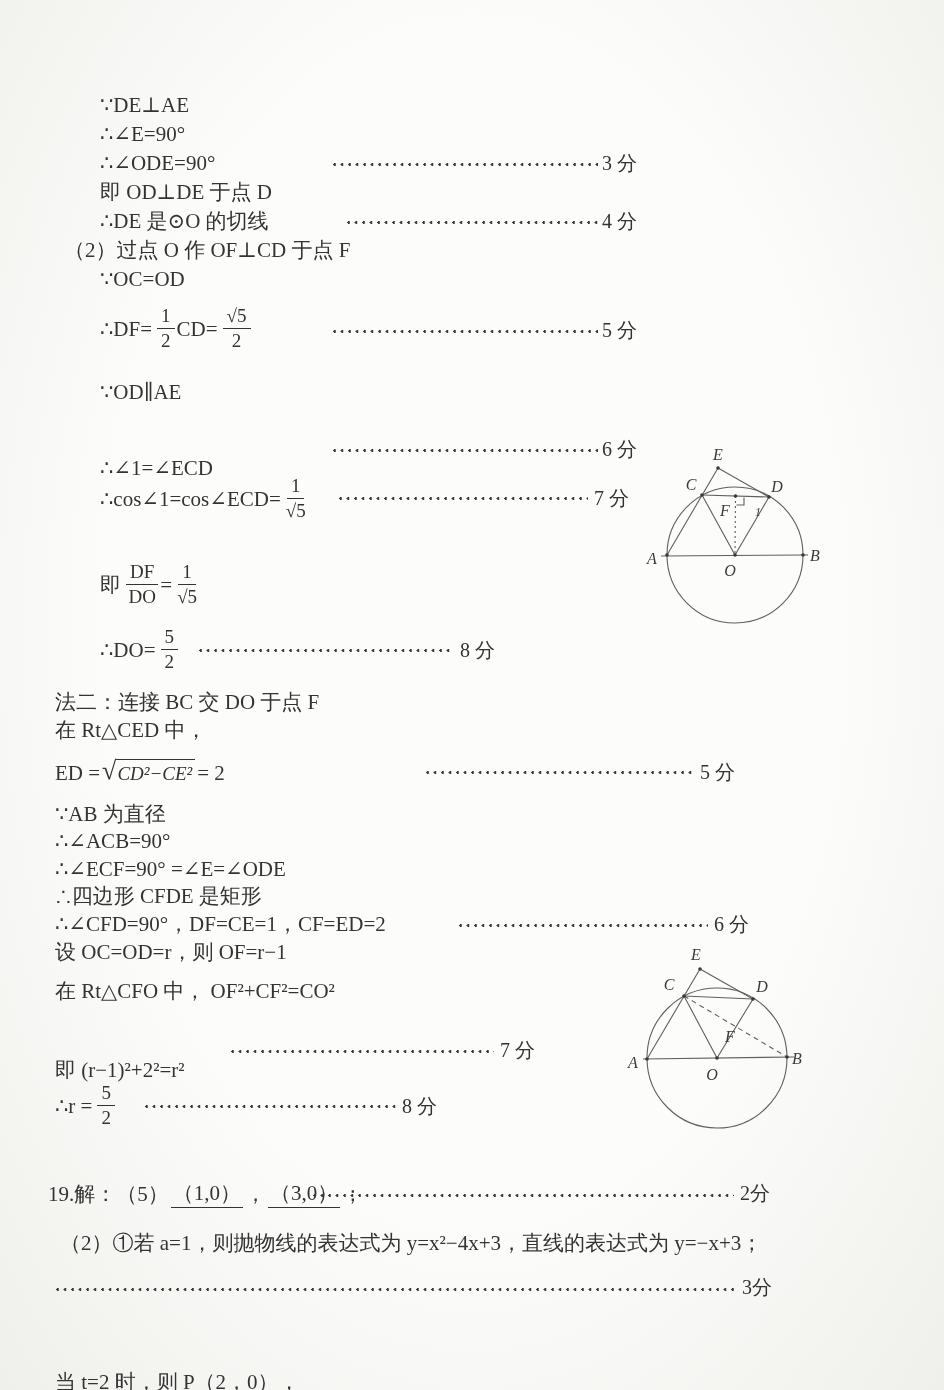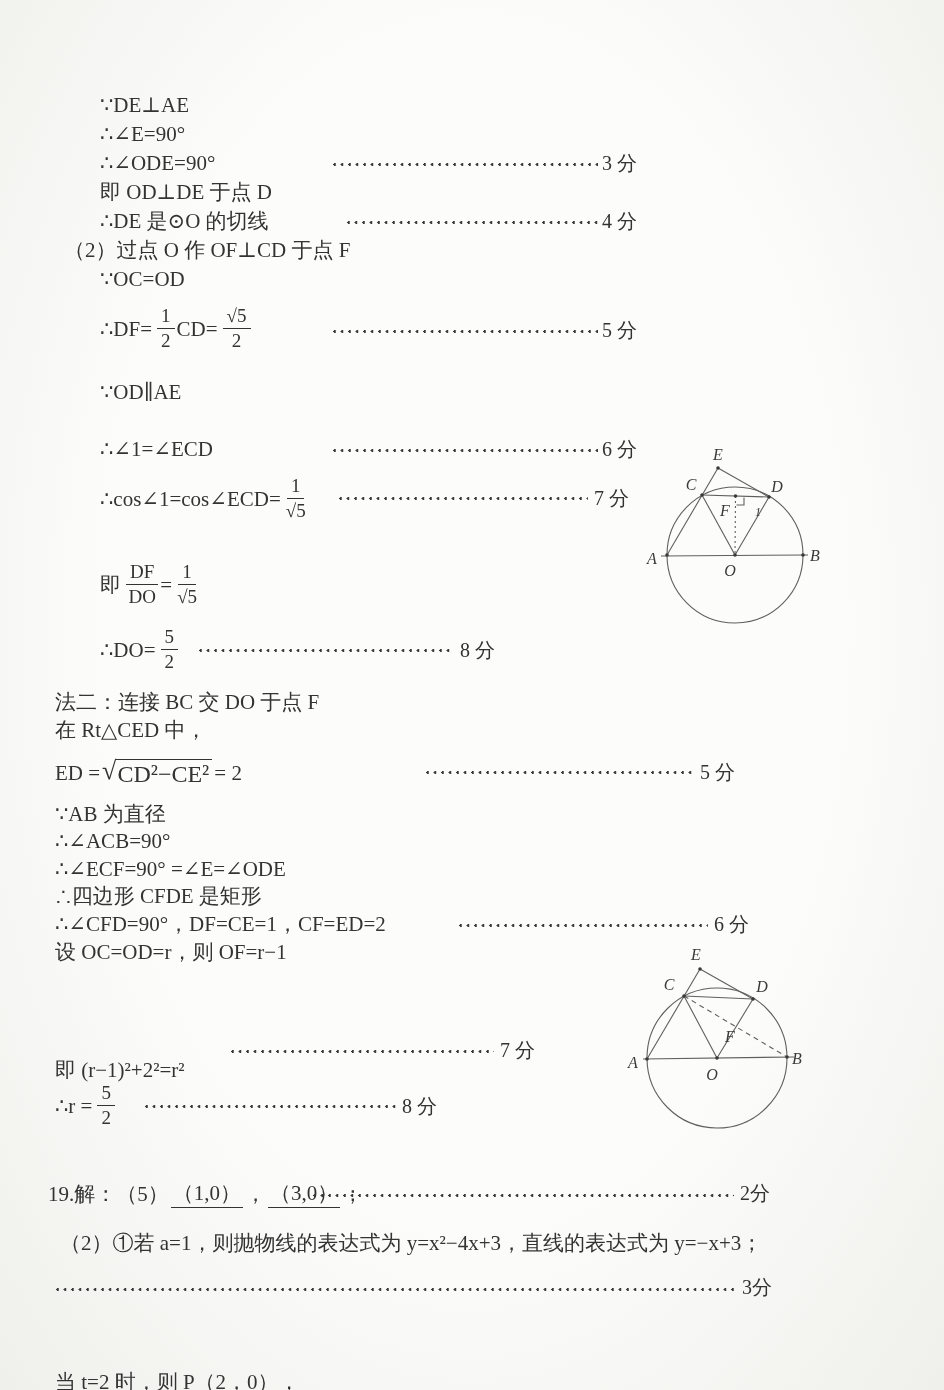--- a/index.html
+++ b/index.html
@@ -12,21 +12,21 @@
   .frow>span{margin-right:2px;}
   .score{position:absolute;font-size:20px;line-height:26px;white-space:nowrap;}
   .dots{position:absolute;height:5px;
         background-image:radial-gradient(circle 1.4px at 2.5px 2.5px,#3a3a3a 98%,transparent);
         background-size:7.5px 5px;background-repeat:repeat-x;}
   .frac{display:inline-flex;flex-direction:column;align-items:center;vertical-align:middle;margin:0 3px;font-size:19px;}
   .frac .num{display:block;padding:0 4px 1px;border-bottom:1.5px solid #333;line-height:1.1;text-align:center;}
   .frac .den{display:block;padding-top:2px;line-height:1.1;text-align:center;}
   .rad{white-space:nowrap;display:inline-flex;align-items:flex-start;}
   .rad .rsign{font-size:26px;line-height:24px;}
-  .rad .rbody{border-top:1.6px solid #333;padding:1px 3px 0 1px;font-size:24px;}
+  .rad .rbody{border-top:1.6px solid #333;padding:1px 3px 0 1px;font-size:19px;font-style:italic;}
   .bold{font-weight:bold;}
   .u{border-bottom:1.6px solid #333;padding:0 2px 1px;}
   svg{position:absolute;overflow:visible;}
   svg line, svg path, svg circle.c{stroke:#5f5f5f;stroke-width:1.1;fill:none;}
   svg .dotl{stroke-dasharray:2 3;}
   svg .dashl{stroke-dasharray:5 4;}
   svg text{font-family:"Liberation Serif","DejaVu Serif",serif;font-style:italic;font-size:16px;fill:#3a3a3a;text-anchor:middle;}
   svg .pt{fill:#3a3a3a;stroke:none;}
 </style>
 </head>
@@ -55,21 +55,21 @@
     <span>CD=</span>
     <span class="frac">
       <span class="num">√5</span>
       <span class="den">2</span>
     </span>
   </div>
   <div class="dots" style="top:329px;left:332px;width:266px"></div>
   <span class="score" style="top:317px;left:602px">5 分</span>
 
   <div class="row" style="top:379px;left:100px">∵OD∥AE</div>
-  <div class="row" style="top:436px;left:100px">∴∠1=∠ECD</div>
+  <div class="row" style="top:455px;left:100px">∴∠1=∠ECD</div>
   <div class="dots" style="top:448px;left:332px;width:266px"></div>
   <span class="score" style="top:436px;left:602px">6 分</span>
 
   <div class="row frow" style="top:474px;left:100px;height:50px">
     <span>∴cos∠1=cos∠ECD=</span>
     <span class="frac">
       <span class="num">1</span>
       <span class="den">√5</span>
     </span>
   </div>
@@ -114,20 +114,21 @@
   <span class="score" style="top:759px;left:700px">5 分</span>
 
   <div class="row" style="top:801px;left:55px">∵AB 为直径</div>
   <div class="row" style="top:828px;left:55px">∴∠ACB=90°</div>
   <div class="row" style="top:856px;left:55px">∴∠ECF=90° =∠E=∠ODE</div>
   <div class="row" style="top:883px;left:55px">∴四边形 CFDE 是矩形</div>
   <div class="row" style="top:911px;left:55px">∴∠CFD=90°，DF=CE=1，CF=ED=2</div>
   <div class="dots" style="top:923px;left:458px;width:250px"></div>
   <span class="score" style="top:911px;left:714px">6 分</span>
   <div class="row" style="top:939px;left:55px">设 OC=OD=r，则 OF=r−1</div>
+  <div class="row" style="top:978px;left:55px">在 Rt△CFO 中， OF²+CF²=CO²</div>
   <div class="row" style="top:1057px;left:55px">即 (r−1)²+2²=r²</div>
   <div class="dots" style="top:1049px;left:230px;width:264px"></div>
   <span class="score" style="top:1037px;left:500px">7 分</span>
 
   <div class="row frow" style="top:1080px;left:55px;height:52px">
     <span>∴r =</span>
     <span class="frac">
       <span class="num">5</span>
       <span class="den">2</span>
     </span>

